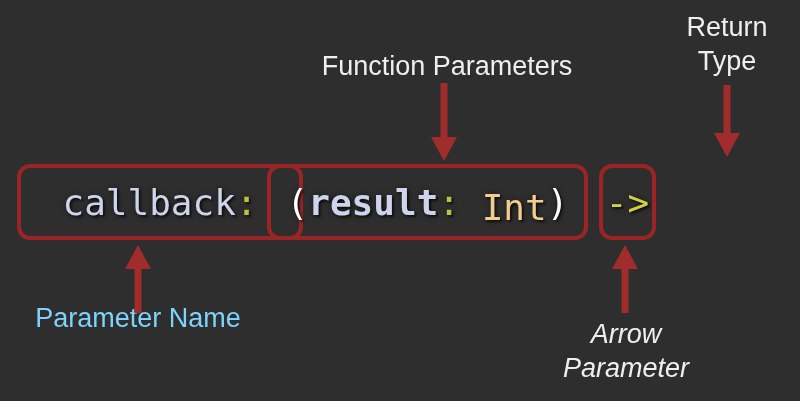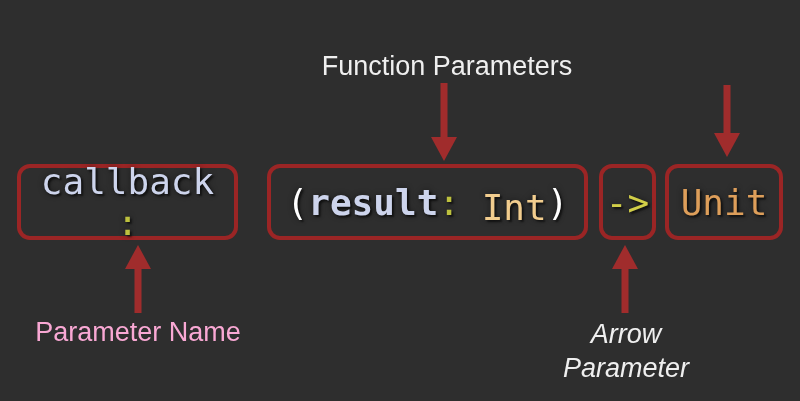--- a/index.html
+++ b/index.html
@@ -46,22 +46,26 @@
 </style>
 </head>
 <body>
 
 <div class="canvas" style="background-color: rgb(46, 46, 46);">
 
   <div class="label" style="left: 447px; top: 49px; color: rgb(239, 239, 239);">
     <div>Function Parameters</div>
   </div>
 
+  <div class="label" style="left: 727px; top: 10px; color: rgb(239, 239, 239);">
+    <div>Return</div>
+    <div>Type</div>
+  </div>
 
-  <div class="label" style="left: 138px; top: 315px; color: #f9a8d4;">
+  <div class="label" style="left: 138px; top: 301px; color: #7dd3fc;">
     <div>Parameter Name</div>
   </div>
 
   <div class="label" style="left: 626px; top: 317px; color: rgb(239, 239, 239); font-style: italic;">
     <div>Arrow</div>
     <div>Parameter</div>
   </div>
 
   <svg class="arrow" style="left: 430px; top: 83px; color: rgb(160, 44, 44);" width="28" height="78">
     <rect x="10.5" y="0" width="7" height="56" fill="currentColor"></rect>
@@ -76,35 +80,32 @@
   <svg class="arrow" style="left: 124px; top: 245px; color: rgb(160, 44, 44);" width="28" height="68">
     <polygon points="14,0 1,24 27,24" fill="currentColor"></polygon>
     <rect x="10.5" y="22" width="7" height="46" fill="currentColor"></rect>
   </svg>
 
   <svg class="arrow" style="left: 611px; top: 245px; color: rgb(160, 44, 44);" width="28" height="68">
     <polygon points="14,0 1,24 27,24" fill="currentColor"></polygon>
     <rect x="10.5" y="22" width="7" height="46" fill="currentColor"></rect>
   </svg>
 
-  <div class="code-box" style="left: 17px; width: 221px; border-color: rgb(155, 37, 37); flex-direction: column;">
+  <div class="code-box" style="left: 17px; width: 286px; border-color: rgb(155, 37, 37);">
     <span class="tok" style="color: rgb(205, 212, 236);">callback</span>
       <span class="tok" style="color: rgb(189, 193, 62);">:</span>
   </div>
 
   <div class="code-box" style="left: 267px; width: 321px; border-color: rgb(155, 37, 37);">
     <span class="tok" style="color: rgb(255, 255, 255);">(</span>
       <span class="tok" style="color: rgb(205, 212, 236); font-weight: bold;">result</span>
       <span class="tok" style="color: rgb(189, 193, 62);">:</span>
       <span class="tok" style="color: rgb(255, 255, 255);"> </span>
       <span class="tok" style="color: rgb(242, 205, 142); margin-top: 11px;">Int</span>
       <span class="tok" style="color: rgb(255, 255, 255);">)</span>
   </div>
 
   <div class="code-box" style="left: 599px; width: 57px; border-color: rgb(155, 37, 37);">
     <span class="tok" style="color: rgb(209, 206, 72);">-&gt;</span>
   </div>
 
-  <div class="code-box" style="left: 665px; width: 118px; border-color: rgb(155, 37, 37);">
-    <span class="tok" style="color: rgb(221, 158, 90);">Unit</span>
-  </div>
 
 </div>
 
 </body></html>

